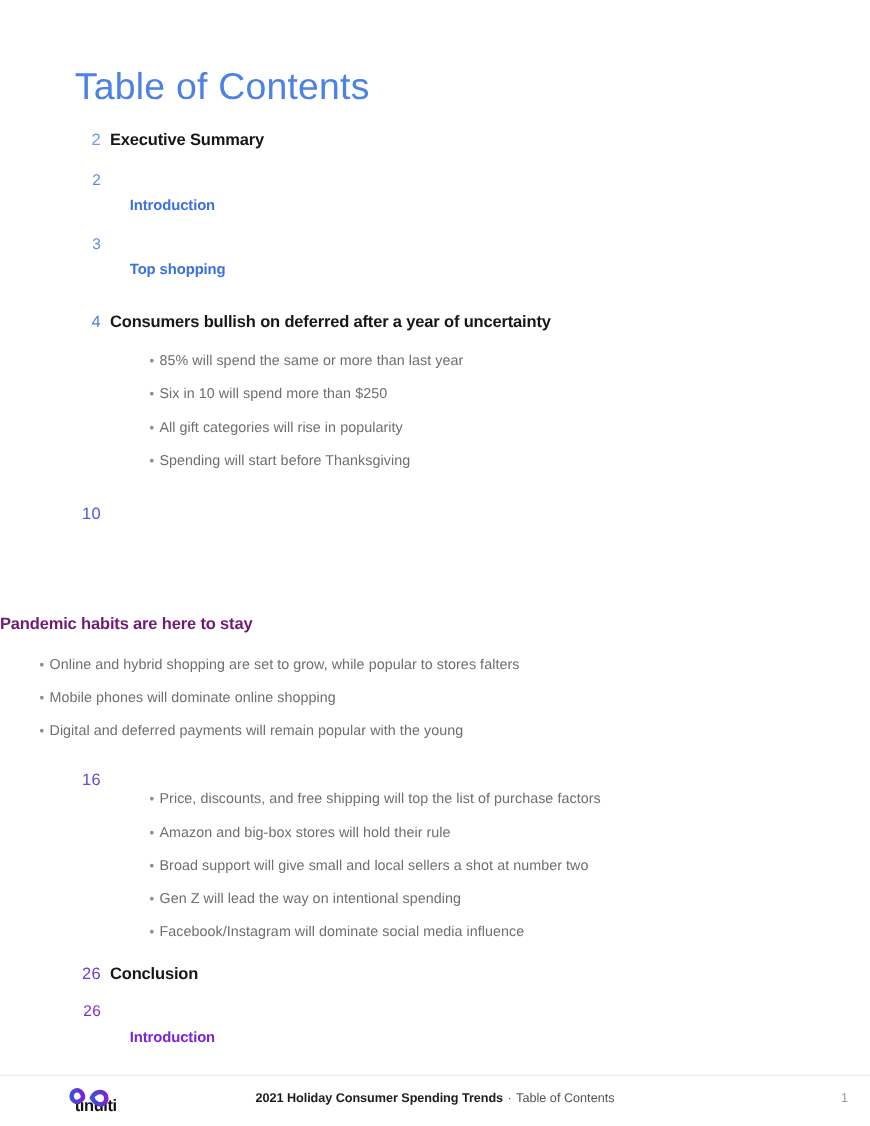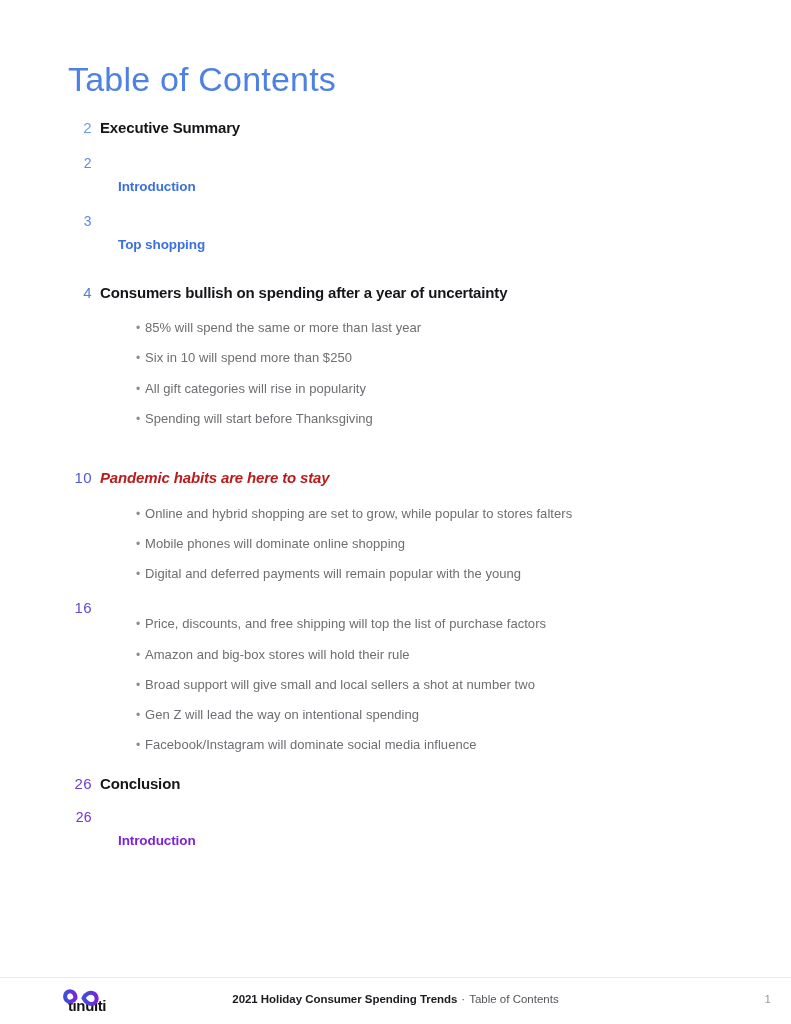--- a/index.html
+++ b/index.html
@@ -196,62 +196,62 @@
       </div>
       <div class="toc-row lvl-sub" style="margin-top: 17px;">
         <div class="toc-num" style="color: rgb(91, 138, 230);">3</div>
         <div style="flex: 1 1 auto;">
           <div class="toc-label" style="color: rgb(60, 111, 224);">Top shopping</div>
         </div>
       </div>
       <div class="toc-row lvl-major" style="margin-top: 29px;">
         <div class="toc-num" style="color: rgb(79, 127, 226);">4</div>
         <div style="flex: 1 1 auto;">
-          <div class="toc-label" style="color: rgb(21, 21, 26); max-width: 512px;">Consumers bullish on spending after a year of uncertainty</div>
+          <div class="toc-label" style="color: rgb(21, 21, 26); max-width: 512px;">Consumers bullish on deferred after a year of uncertainty</div>
           <ul class="bullets" style="margin-top: 18px; margin-left: 36px;">
             <li class="bullet-item" style="margin-bottom: 14px;">
               <span class="bullet-dot">•</span>
               <span class="bullet-text">85% will spend the same or more than last year</span>
             </li>
             <li class="bullet-item" style="margin-bottom: 14px;">
               <span class="bullet-dot">•</span>
               <span class="bullet-text">Six in 10 will spend more than $250</span>
             </li>
             <li class="bullet-item" style="margin-bottom: 14px;">
               <span class="bullet-dot">•</span>
               <span class="bullet-text">All gift categories will rise in popularity</span>
             </li>
             <li class="bullet-item" style="margin-bottom: 0px;">
               <span class="bullet-dot">•</span>
               <span class="bullet-text">Spending will start before Thanksgiving</span>
             </li>
           </ul>
         </div>
       </div>
-      <div class="toc-row lvl-major" style="margin-top: 41px;">
+      <div class="toc-row lvl-major" style="margin-top: 31px; flex-direction: column;">
         <div class="toc-num" style="color: rgb(83, 88, 212);">10</div>
         <div style="flex: 1 1 auto;">
-          <div class="toc-label" style="color: #b91c1c; max-width: 512px; font-style: italic;">Pandemic habits are here to stay</div>
+          <div class="toc-label" style="color: #701a75; max-width: 512px;">Pandemic habits are here to stay</div>
           <ul class="bullets" style="margin-top: 18px; margin-left: 36px;">
             <li class="bullet-item" style="margin-bottom: 14px;">
               <span class="bullet-dot">•</span>
               <span class="bullet-text">Online and hybrid shopping are set to grow, while popular to stores falters</span>
             </li>
             <li class="bullet-item" style="margin-bottom: 14px;">
               <span class="bullet-dot">•</span>
               <span class="bullet-text">Mobile phones will dominate online shopping</span>
             </li>
             <li class="bullet-item" style="margin-bottom: 0px;">
               <span class="bullet-dot">•</span>
               <span class="bullet-text">Digital and deferred payments will remain popular with the young</span>
             </li>
           </ul>
         </div>
       </div>
-      <div class="toc-row lvl-major" style="margin-top: 16px;">
+      <div class="toc-row lvl-major" style="margin-top: 28px;">
         <div class="toc-num" style="color: rgb(91, 79, 208);">16</div>
         <div style="flex: 1 1 auto;">
           <ul class="bullets" style="margin-top: 18px; margin-left: 36px;">
             <li class="bullet-item" style="margin-bottom: 14px;">
               <span class="bullet-dot">•</span>
               <span class="bullet-text">Price, discounts, and free shipping will top the list of purchase factors</span>
             </li>
             <li class="bullet-item" style="margin-bottom: 14px;">
               <span class="bullet-dot">•</span>
               <span class="bullet-text">Amazon and big-box stores will hold their rule</span>

